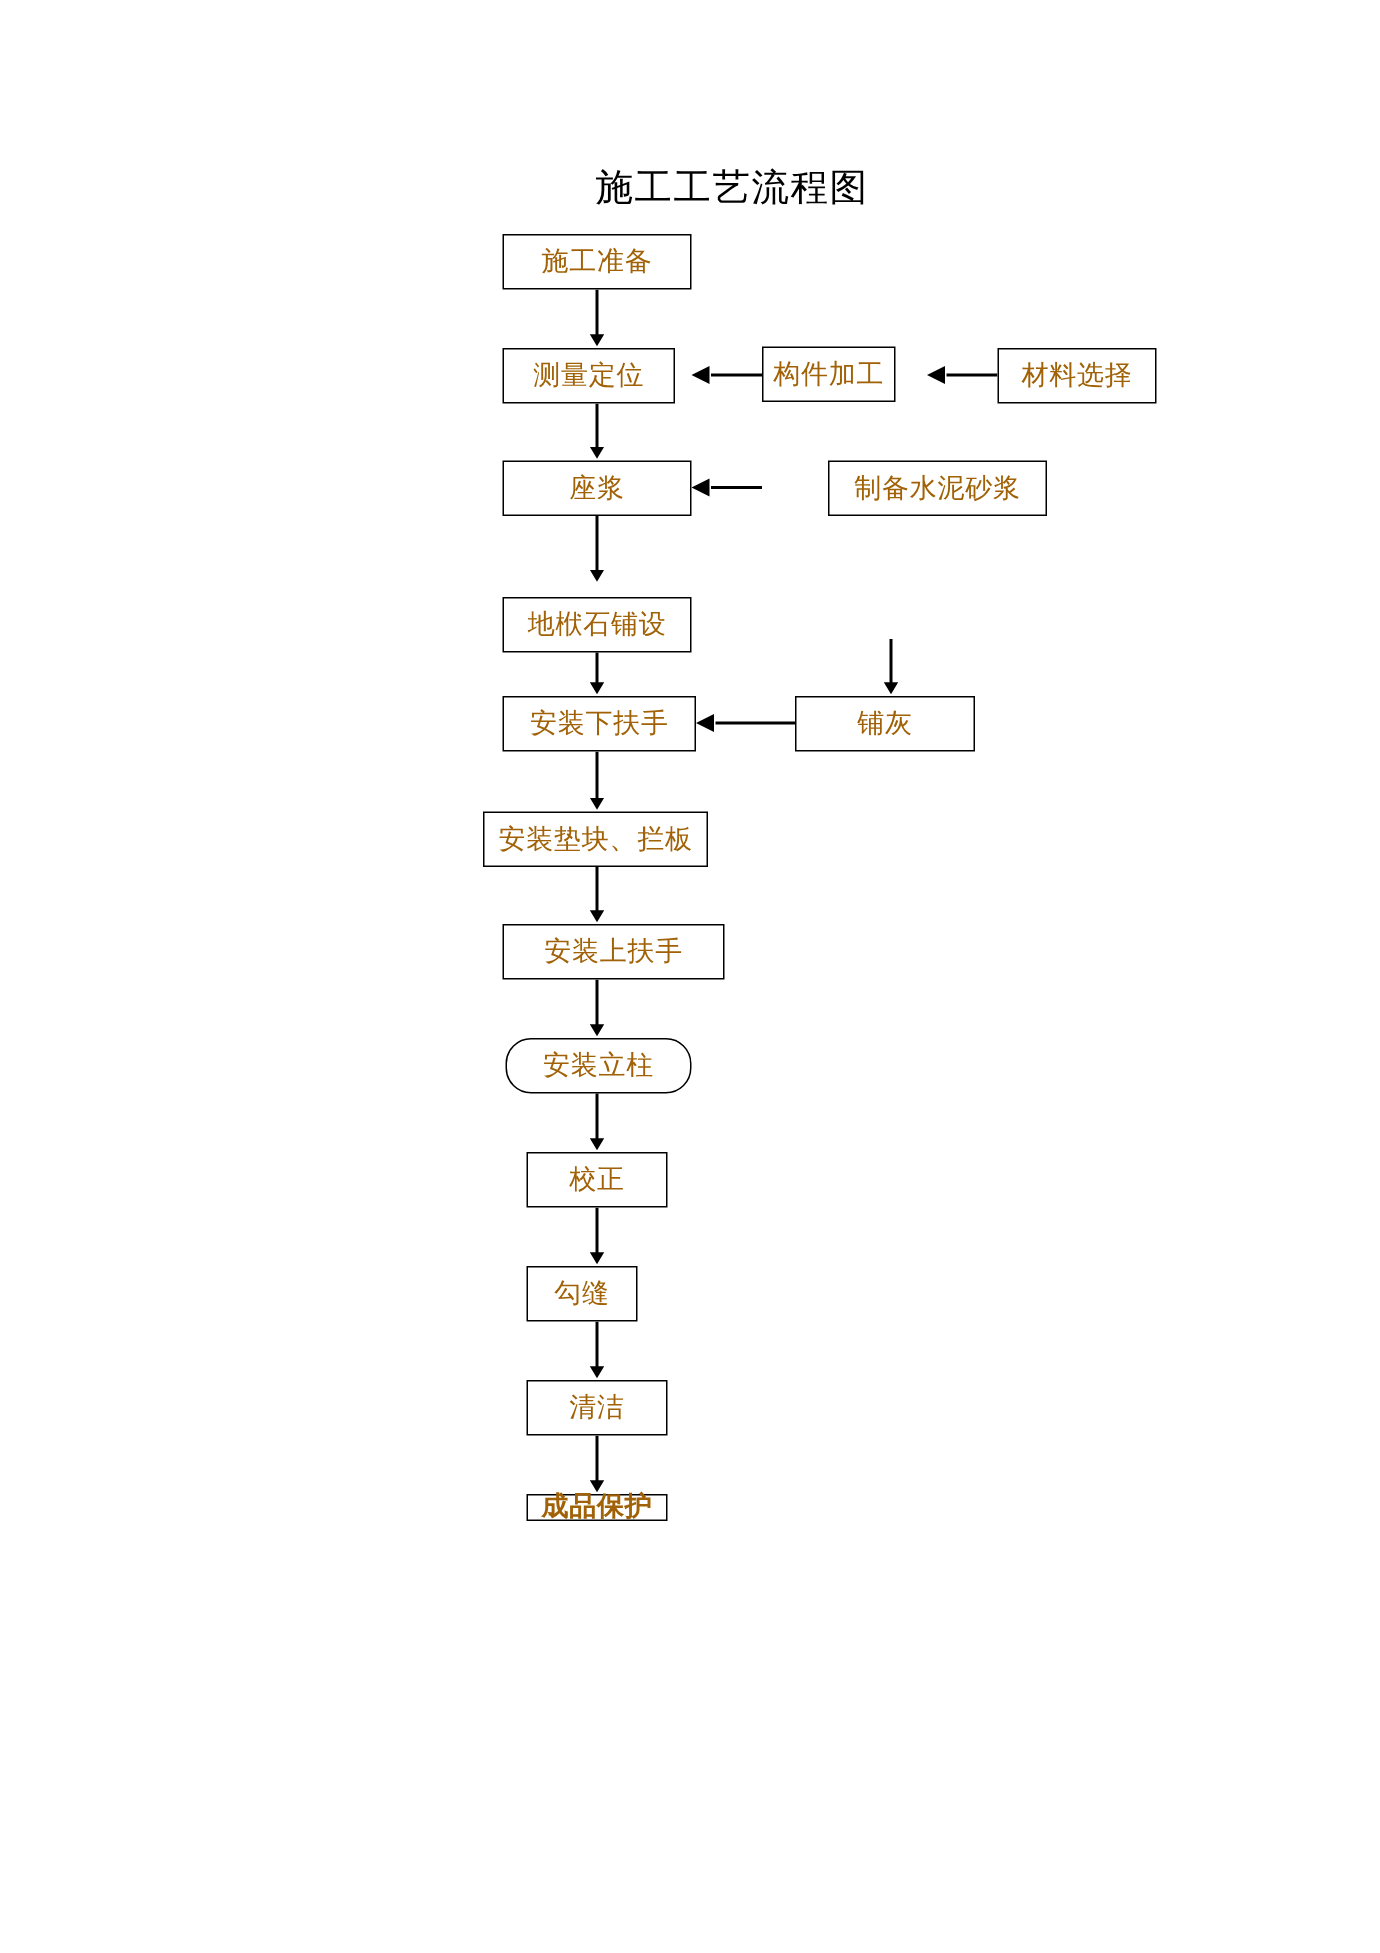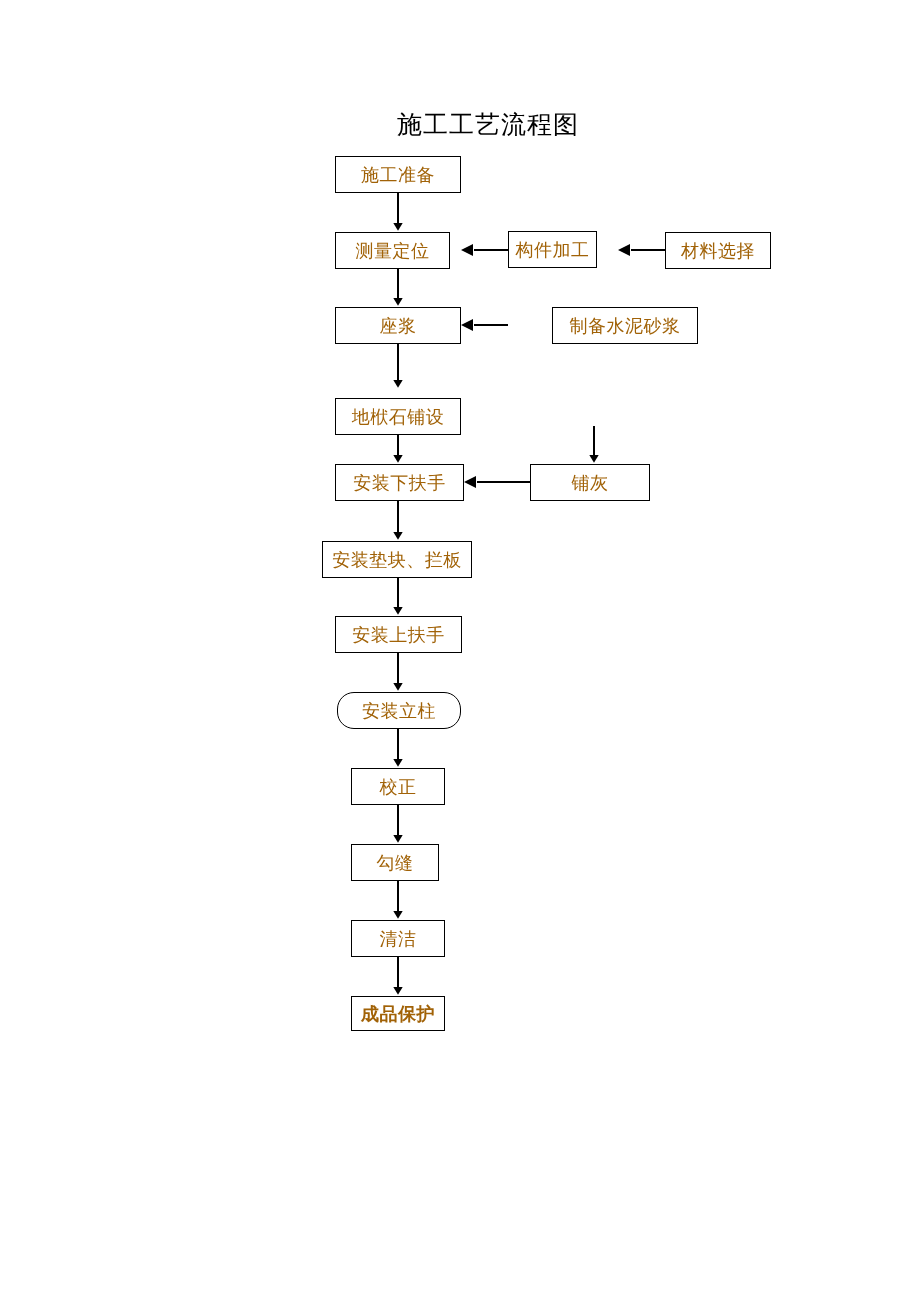--- a/index.html
+++ b/index.html
@@ -143,37 +143,37 @@
   </div>
 
   <div class="node" style="left:530px; top:464px; width:120px; height:37px;">
     <span>铺灰</span>
   </div>
 
   <div class="node" style="left:322px; top:541px; width:150px; height:37px;">
     <span>安装垫块、拦板</span>
   </div>
 
-  <div class="node" style="left:335px; top:616px; width:127px; height:37px;">
+  <div class="node" style="left:335px; top:616px; width:148px; height:37px;">
     <span>安装上扶手</span>
   </div>
 
   <div class="node" style="left:337px; top:692px; width:124px; height:37px;border-radius:17px;">
     <span>安装立柱</span>
   </div>
 
   <div class="node" style="left:351px; top:768px; width:94px; height:37px;">
     <span>校正</span>
   </div>
 
-  <div class="node" style="left:351px; top:844px; width:88px; height:37px;">
+  <div class="node" style="left:351px; top:844px; width:74px; height:37px;">
     <span>勾缝</span>
   </div>
 
   <div class="node" style="left:351px; top:920px; width:94px; height:37px;">
     <span>清洁</span>
   </div>
 
-  <div class="node bold" style="left:351px; top:996px; width:94px; height:35px;">
+  <div class="node bold" style="left:351px; top:996px; width:94px; height:18px;">
     <span>成品保护</span>
   </div>
 
 </div>
 
 </body></html>

